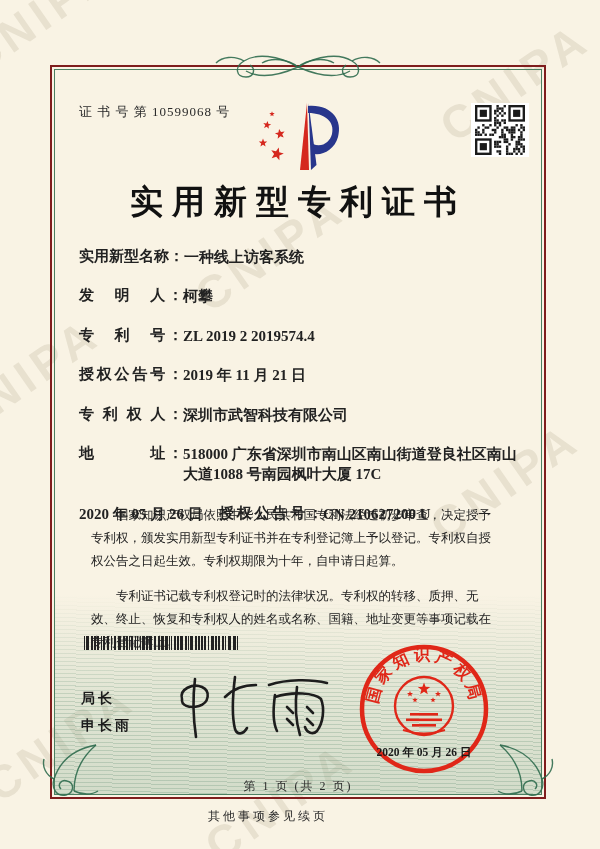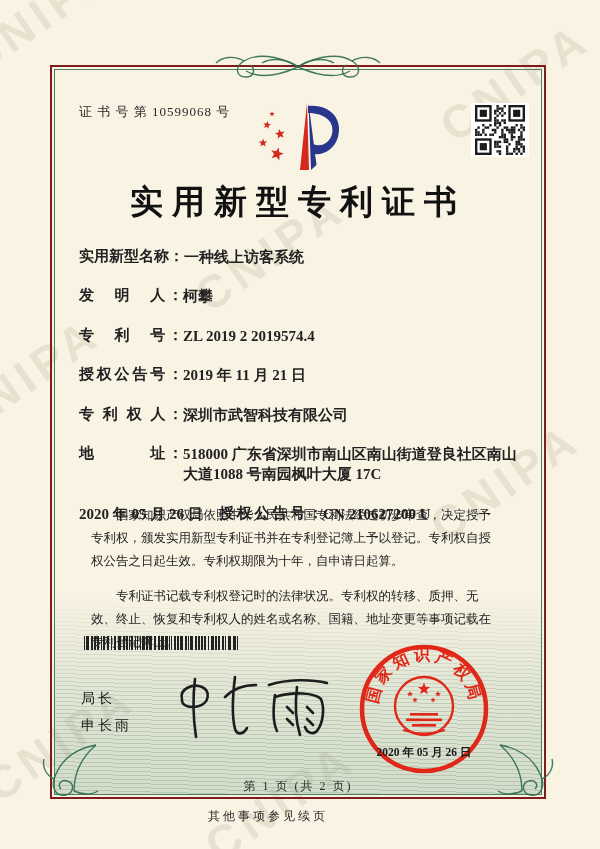--- a/index.html
+++ b/index.html
@@ -54,21 +54,21 @@
   .val{flex:1;line-height:1.36;}
   .row-addr{}
   .grant-row .val1{flex:0 0 140px;}
   .grant-row .lbl2{flex:0 0 104px;text-align:justify;text-align-last:justify;}
   
   .paras{position:absolute;left:27px;right:29px;top:425px;font-size:12.5px;line-height:1.84;color:#222;}
   .paras p{margin:12px;text-indent:2em;}
   
   .barcode{position:absolute;left:32px;top:569px;width:158px;height:14px;}
   
-  .official{position:absolute;left:29px;font-size:14px;font-weight:400;letter-spacing:3px;color:#1c1c1c;text-align:center;}
+  .official{position:absolute;left:29px;font-size:14px;font-weight:700;letter-spacing:3px;color:#1c1c1c;text-align:center;}
   .official.t1{top:623px;}
   .official.t2{top:650px;}
   .signature{position:absolute;left:117px;top:606px;width:175px;height:70px;}
   .signature path{stroke:#1d1d1d;stroke-width:2.6;fill:none;stroke-linecap:round;}
   
   .seal{position:absolute;left:305px;top:575px;width:134px;height:134px;}
   
   .pagenum{position:absolute;left:0;top:711px;width:100%;text-align:center;font-size:12px;letter-spacing:2px;color:#2a2a2a;}
   .footer-note{position:absolute;left:0;top:808px;width:536px;text-align:center;font-size:12px;letter-spacing:3px;color:#2a2a2a;}
   

